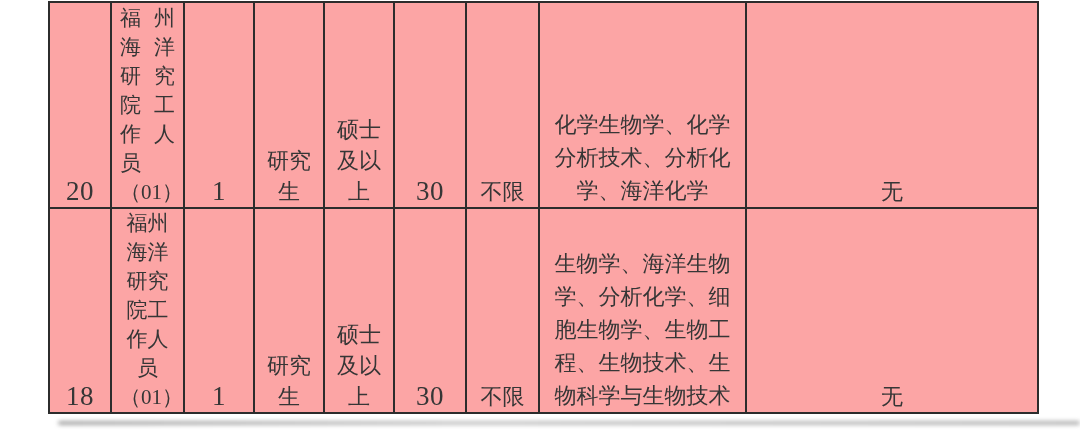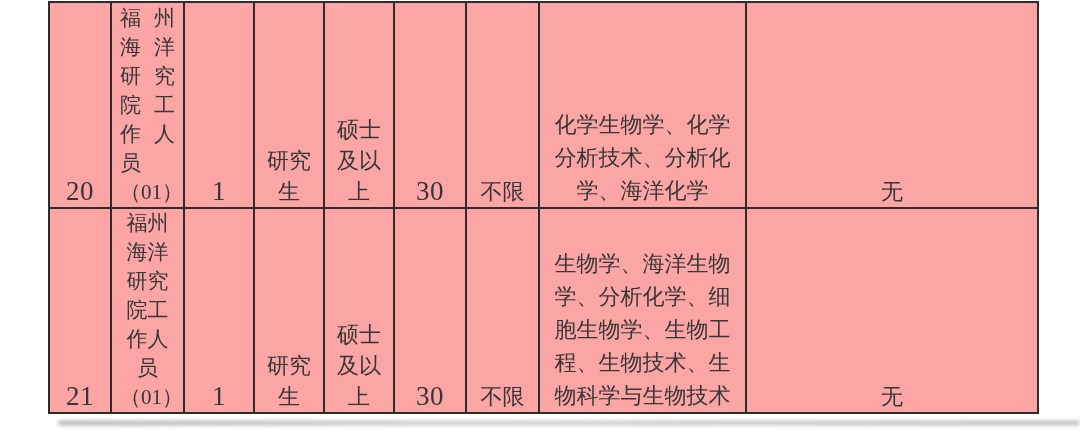--- a/index.html
+++ b/index.html
@@ -77,21 +77,21 @@
       <div class="cell c-major">
         <span class="txt">化学生物学、化学分析技术、分析化学、海洋化学</span>
       </div>
       <div class="cell c-remark">
         <span class="txt">无</span>
       </div>
     </div>
 
     <div class="row r1">
       <div class="cell c-serial">
-        <span class="txt">21</span>
+        <span class="txt">18</span>
       </div>
       <div class="cell c-pos">
         <span class="txt">福州海洋研究院工作人员（01）</span>
       </div>
       <div class="cell c-count">
         <span class="txt">1</span>
       </div>
       <div class="cell c-category">
         <span class="txt">研究生</span>
       </div>

